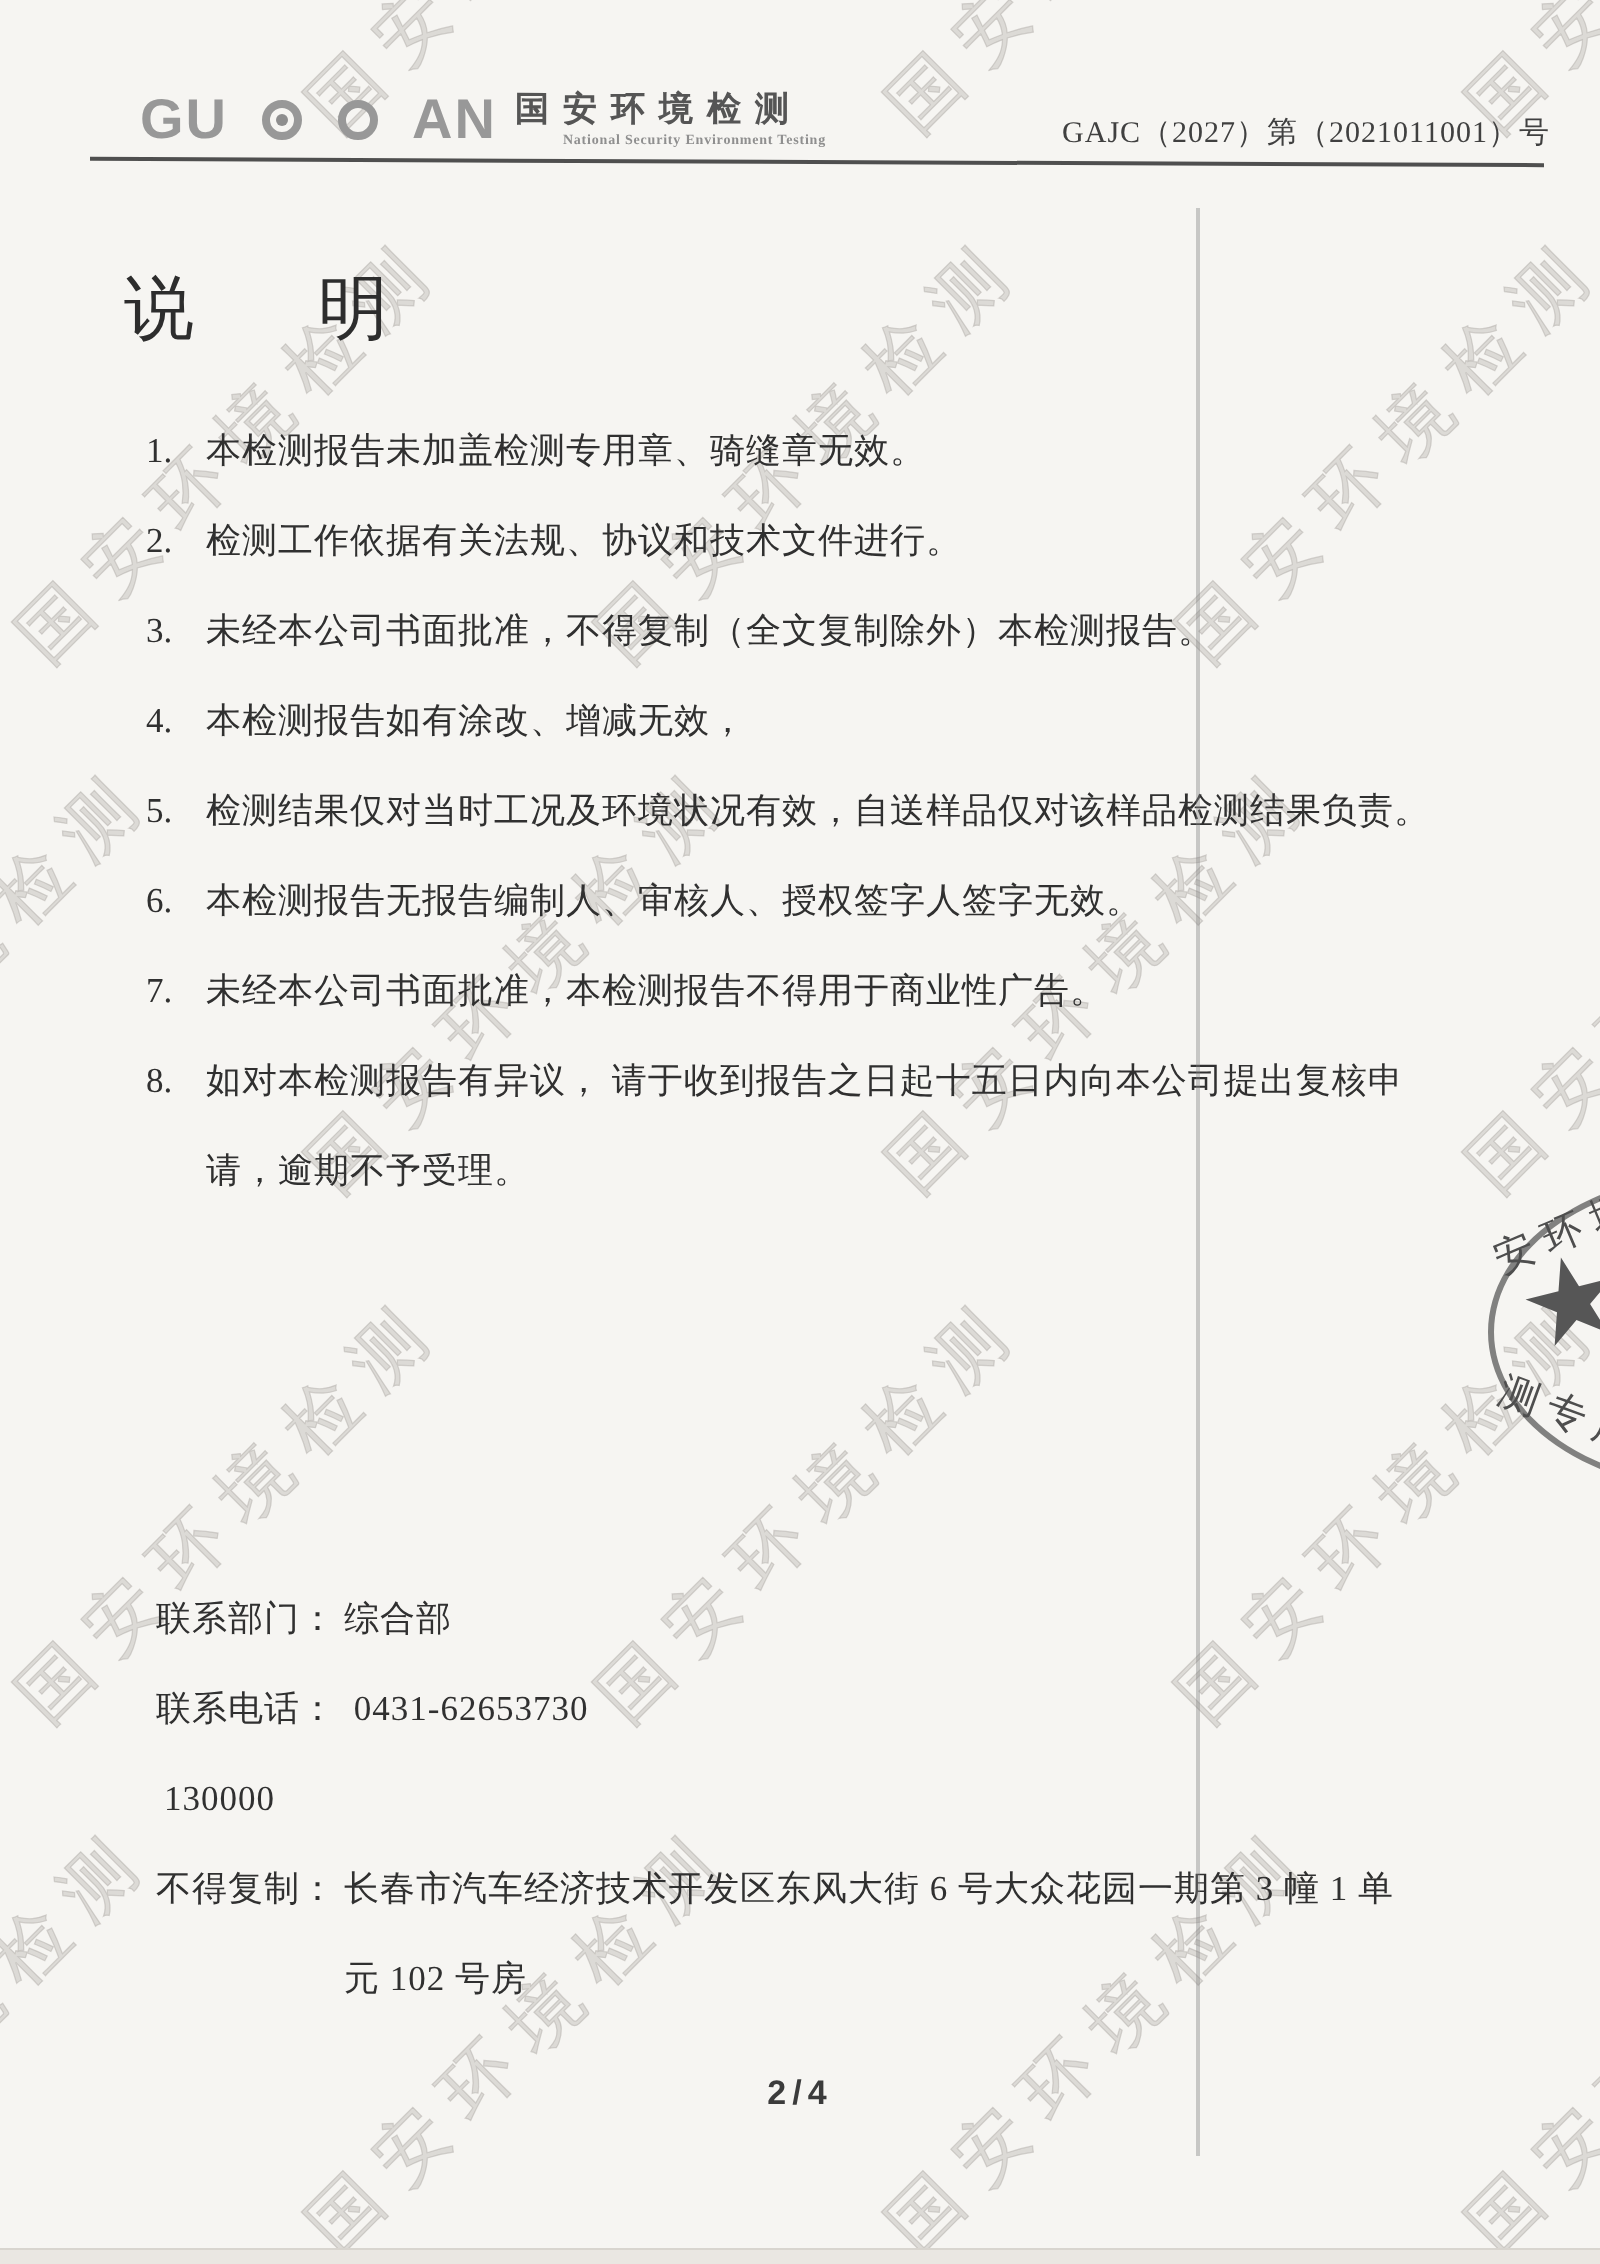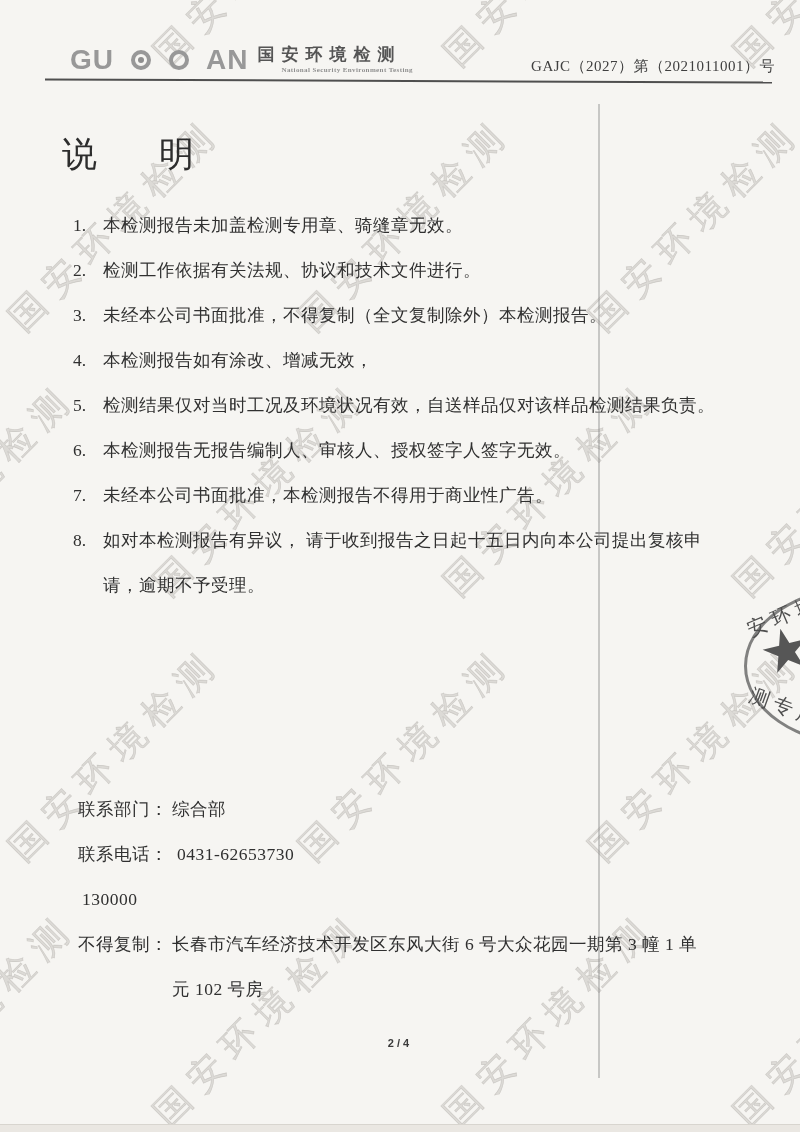--- a/index.html
+++ b/index.html
@@ -56,21 +56,21 @@
   .note-text { flex:1; white-space:pre-wrap; letter-spacing:0.5px; }
   
   .contact { position:absolute; left:78px; top:787px; width:690px; font-size:17.5px; line-height:45px; color:#303030; }
   .contact-row { display:flex; align-items:flex-start; }
   .contact-label { flex:none; letter-spacing:0.5px; }
   .contact-value { white-space:pre-wrap; letter-spacing:0.5px; padding-left:4px; }
   
   .page-num {
     position:absolute; left:0; right:0; top:1037px; text-align:center;
     font-family:"Liberation Sans","DejaVu Sans",sans-serif;
-    font-weight:bold; font-size:11px; letter-spacing:3px; color:#3b3b3b;
+    font-weight:bold; font-size:17px; letter-spacing:3px; color:#3b3b3b;
   }
   
   .fold-line {
     position:absolute; left:598px; top:104px; width:2px; height:974px;
     background:rgba(130,130,130,0.40);
   }
   .scan-edge-bottom { position:absolute; left:0; bottom:0; width:100%; height:7px; background:#eae7e2; border-top:1px solid #d8d5cf; }
   
   .stamp { position:absolute; left:744px; top:586px; width:232px; height:160px; color:#4e4e4e; }
   .stamp-ring { position:absolute; inset:0; border:3px solid rgba(90,90,90,0.75); border-radius:50%; }

